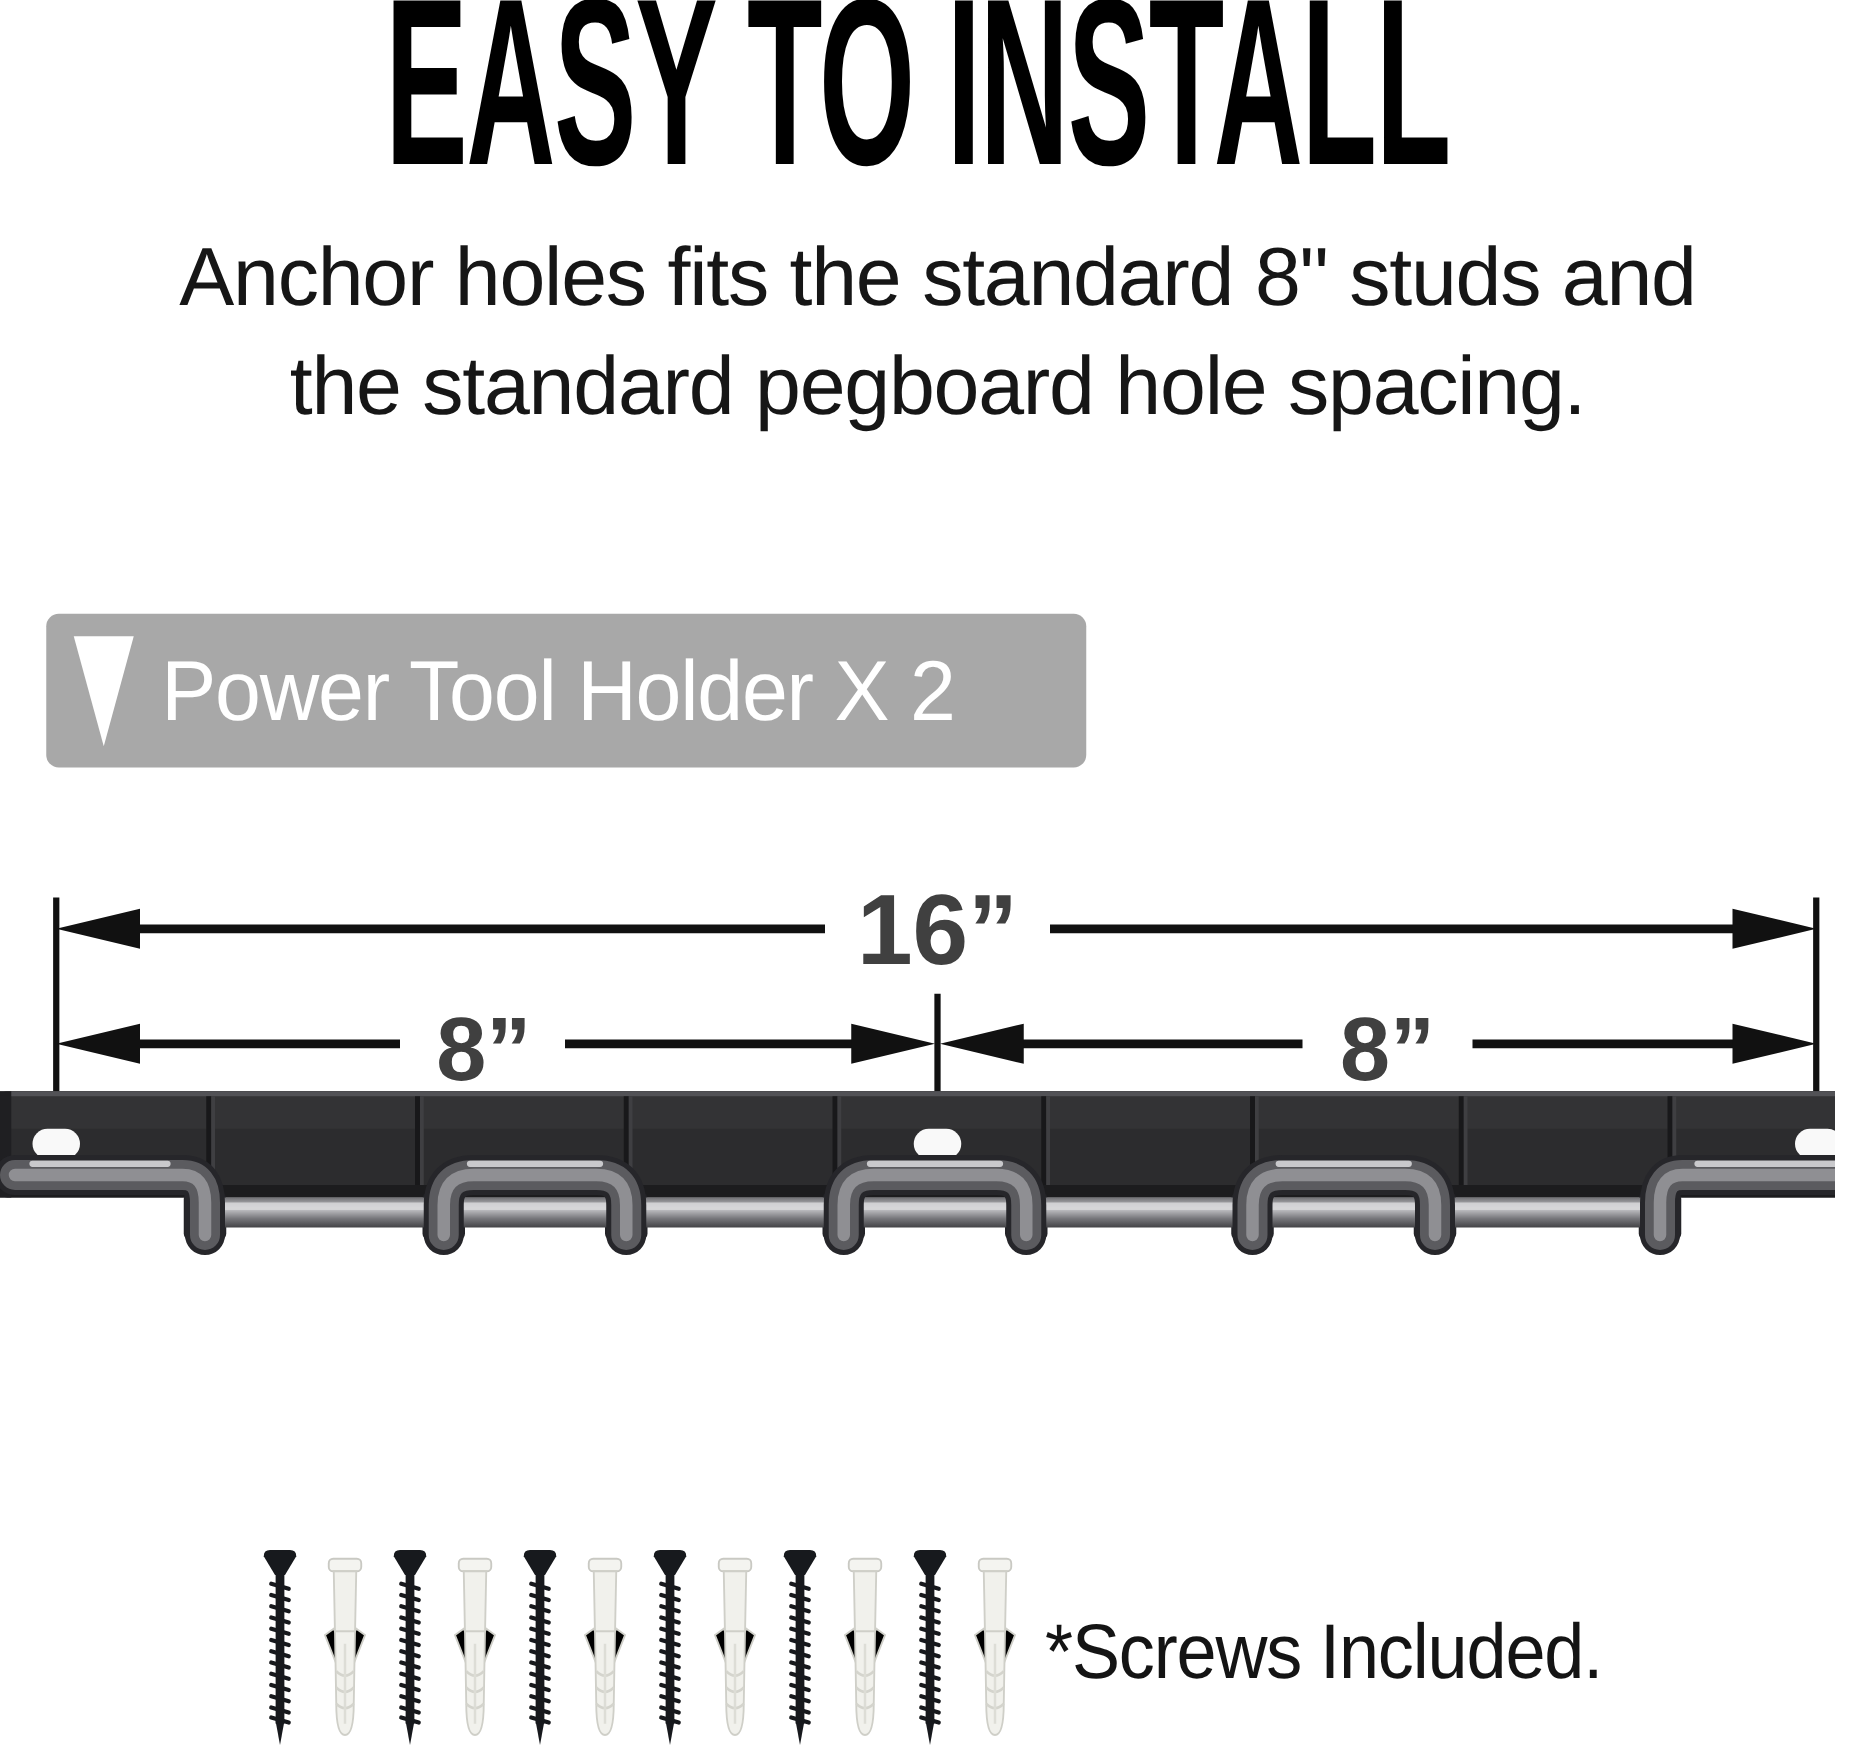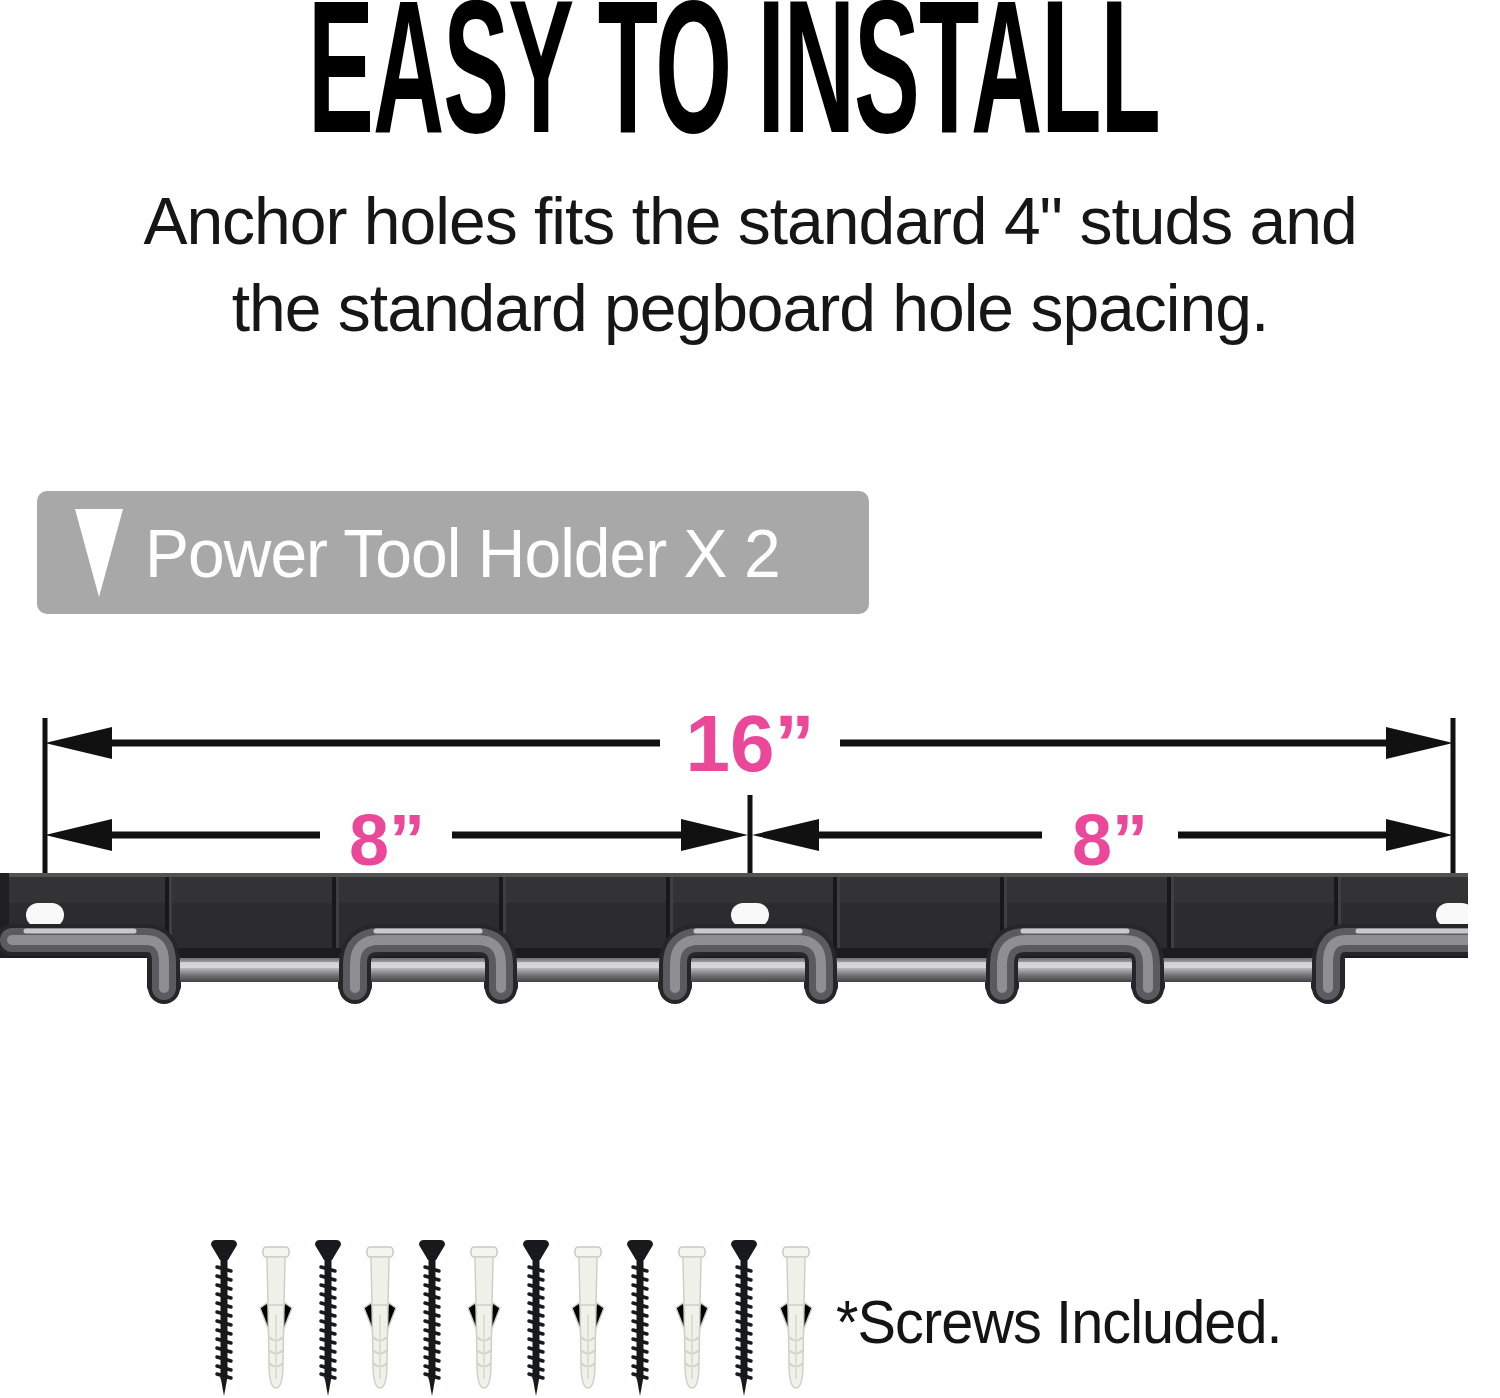--- a/index.html
+++ b/index.html
@@ -19,55 +19,55 @@
     color:#000;
   }
   .subtitle{
     position:absolute;top:178px;left:0;width:1500px;
     text-align:center;font-size:66px;line-height:87px;
     font-weight:400;color:#161616;letter-spacing:-1px;
   }
   .badge{
     position:absolute;left:37px;top:491px;width:832px;height:123px;
     border-radius:10px;background:#a8a8a8;
-    display:flex;align-items:center;padding-left:38px;box-sizing:border-box;
+    display:flex;align-items:center;padding-left:22px;box-sizing:border-box;
   }
   .tri{
     width:0;height:0;display:inline-block;
     border-left:24px solid transparent;border-right:24px solid transparent;
     border-top:88px solid #ffffff;
     margin-right:22px;flex:0 0 auto;
   }
   .badge-text{
     display:inline-block;color:#fff;font-size:68px;line-height:68px;
     white-space:nowrap;transform:scaleX(0.97);transform-origin:left center;
     letter-spacing:-1px;
   }
   .gfx{position:absolute;left:0;top:0;}
   .dim-label{
-    position:absolute;font-weight:bold;color:#ec4899;white-space:nowrap;
+    position:absolute;font-weight:bold;color:#404040;white-space:nowrap;
   }
   .dim-16{left:750px;top:698px;font-size:80px;transform:translateX(-50%);}
   .dim-8l{left:387px;top:799px;font-size:72px;transform:translateX(-50%);}
   .dim-8r{left:1110px;top:799px;font-size:72px;transform:translateX(-50%);}
   .note{
     position:absolute;left:836px;top:1288px;
     font-size:62px;line-height:68px;color:#141414;white-space:nowrap;
     transform:scaleX(0.93);transform-origin:left top;letter-spacing:-1px;
   }
 </style>
 </head>
 <body>
 
 <div class="canvas">
 
   <div class="title">EASY TO INSTALL</div>
 
   <div class="subtitle">
-    <div>Anchor holes fits the standard 4" studs and</div>
+    <div>Anchor holes fits the standard 8" studs and</div>
     <div>the standard pegboard hole spacing.</div>
   </div>
 
   <div class="badge" id="badge" style="background: rgb(168, 168, 168);">
     <span class="tri"></span>
     <span class="badge-text">Power Tool Holder X 2</span>
   </div>
 
   <svg class="gfx" width="1500" height="1398" viewBox="0 0 1500 1398">
     <defs>

